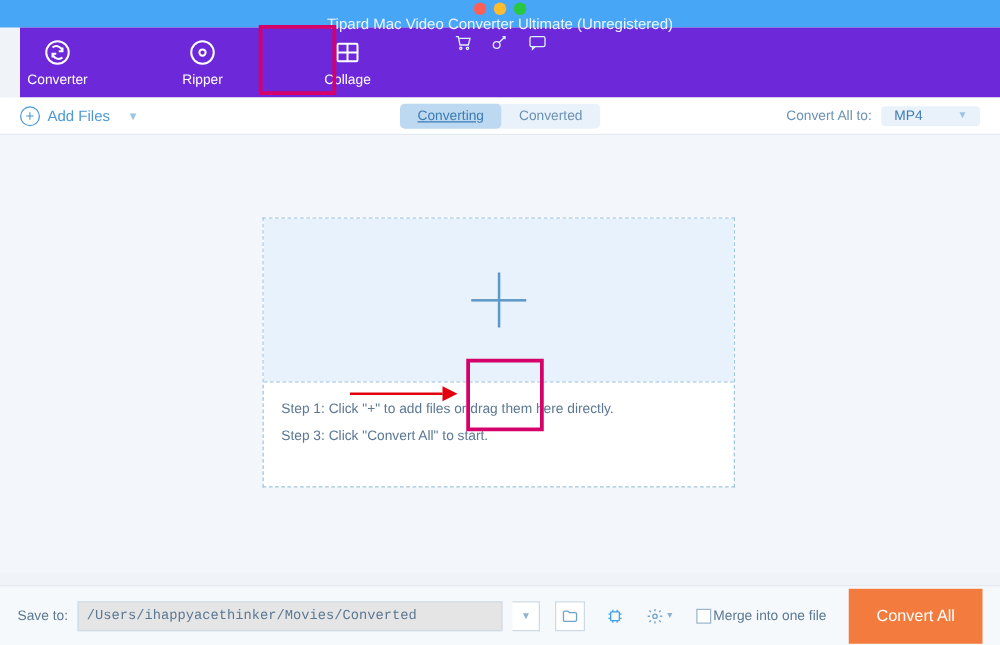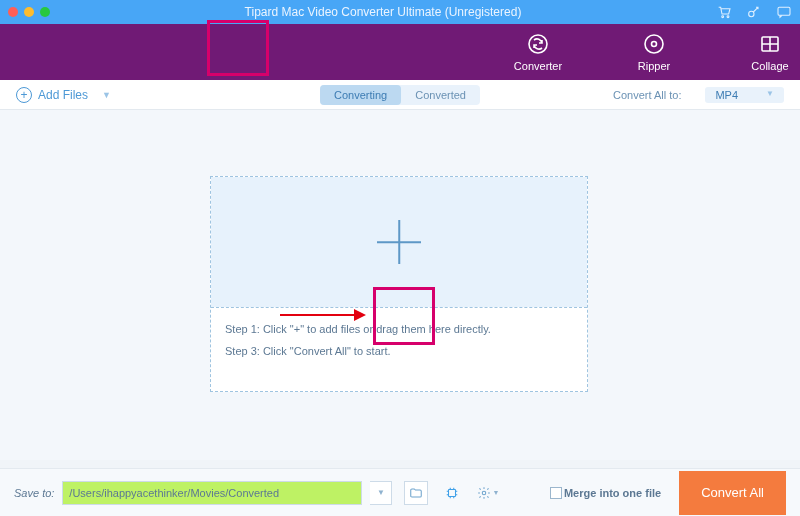--- a/index.html
+++ b/index.html
@@ -1,58 +1,58 @@
 <!DOCTYPE html>
 <html><head>
 <meta charset="utf-8">
 <style>
   * { box-sizing: border-box; margin: 0; padding: 0; font-family: -apple-system, "Helvetica Neue", Arial, sans-serif; }
   body { width: 800px; height: 516px; background: #f0f4f8; overflow: hidden; }
-  .titlebar { height: 22px; background: #48a6f6; display: flex; align-items: center; padding: 12px 8px; color: #fff; }
+  .titlebar { height: 22px; background: #48a6f6; display: flex; align-items: center; padding: 2px 8px; color: #fff; flex-direction: column; }
   .traffic { display: flex; gap: 6px; }
   .dot { width: 10px; height: 10px; border-radius: 50%; }
   .dot.red { background: #ff5f57; } .dot.yellow { background: #febc2e; } .dot.green { background: #28c840; }
   .title { flex: 1; text-align: center; font-size: 12px; color: #eaf4ff; }
   .title-right { display: flex; gap: 14px; align-items: center; }
   .title-right svg { width: 16px; height: 16px; display:block; }
-  .navbar { height: 56px; background: #701a75; display: flex; justify-content: flex-end; gap: 56px; align-items: flex-start; padding-top: 4px; }
+  .navbar { height: 56px; background: #6d28d9; display: flex; justify-content: flex-start; gap: 56px; align-items: flex-start; padding-top: 4px; margin-left: 16px; }
   .nav-item { display: flex; flex-direction: column; align-items: center; gap: 4px; color: #fff; font-size: 11px; width: 60px; padding: 4px 0; cursor: pointer; }
   .nav-item svg { width: 24px; height: 24px; }
   .nav-item.active { position: relative; }
   .highlight-box { position: absolute; border: 3px solid #d6006b; pointer-events: none; }
   .nav-highlight { top: 20px; left: 207px; width: 62px; height: 56px; }
   .subbar { height: 30px; background: #fff; display: flex; align-items: center; padding: 0 16px; border-bottom: 1px solid #e3e9ef; position: relative; }
   .add-files { display: flex; align-items: center; gap: 6px; color: #4d99d6; font-size: 12px; cursor: pointer; }
   .add-files .plus { width: 16px; height: 16px; border: 1.5px solid #4d99d6; border-radius: 50%; display: flex; align-items: center; justify-content: center; font-size: 12px; line-height: 1; }
   .add-files .chev { margin-left: 8px; color: #9bc4e6; font-size: 9px; }
   .segmented { position: absolute; left: 50%; transform: translateX(-50%); display: flex; background: #e9f2fb; border-radius: 4px; height: 20px; }
   .seg-btn { font-size: 11px; color: #6b92b4; padding: 0 14px; display: flex; align-items: center; cursor: pointer; border-radius: 4px; }
-  .seg-btn.active { background: #bcd9f1; color: #3d7cb3; }
-  .convert-to { margin-left: auto; display: flex; align-items: center; gap: 24px; font-size: 11px; color: #6b92b4; }
+  .seg-btn.active { background: #bcd9f1; color: #3d7cb3; text-decoration: underline; }
+  .convert-to { margin-left: auto; display: flex; align-items: center; gap: 8px; font-size: 11px; color: #6b92b4; }
   .format-combo { background: #e9f2fb; border-radius: 3px; padding: 2px 10px; display: flex; align-items: flex-start; gap: 28px; color: #3d7cb3; font-size: 11px; cursor: pointer; }
   .format-combo .tri { color: #9bc4e6; font-size: 8px; }
   .canvas { position: relative; height: 350px; background: #f3f7fb; }
   .drop-outer { position: absolute; top: 66px; left: 210px; width: 378px; height: 216px; border: 1.5px dashed #9fc4e0; background: #fff; }
   .drop-top { height: 130px; background: #e7f2fc; display: flex; align-items: center; justify-content: center; position: relative; }
   .big-plus { width: 44px; height: 44px; position: relative; }
   .big-plus::before, .big-plus::after { content: ""; position: absolute; background: #5e98c6; }
   .big-plus::before { left: 50%; top: 0; width: 1.5px; height: 100%; transform: translateX(-50%); }
   .big-plus::after { top: 50%; left: 0; height: 1.5px; width: 100%; transform: translateY(-50%); }
   .plus-highlight { top: 287px; left: 373px; width: 62px; height: 58px; }
   .arrow { position: absolute; top: 312px; left: 280px; width: 86px; height: 6px; pointer-events:none; }
   .arrow-line { position: absolute; top: 2px; left: 0; right: 12px; height: 2px; background: #e3000f; }
   .arrow-head { position: absolute; right: 0; top: -3px; width: 0; height: 0; border-left: 12px solid #e3000f; border-top: 6px solid transparent; border-bottom: 6px solid transparent; }
   .steps { padding: 10px 14px; font-size: 11px; color: #5c7893; line-height: 2; border-top: 1px dashed #9fc4e0; }
   .footbar { position: absolute; bottom: 0; left: 0; right: 0; height: 48px; background: #f6f9fc; border-top: 1px solid #e3e9ef; display: flex; align-items: center; padding: 0 14px; gap: 8px; }
-  .save-label { font-size: 11px; color: #5c7893; font-style: italic; }
-  .path-input { width: 300px; height: 24px; border: 1px solid #cddbe8; background: #bef264; font-size: 11px; color: #5c7893; padding: 0 6px; }
+  .save-label { font-size: 11px; color: #5c7893; }
+  .path-input { width: 340px; height: 24px; border: 1px solid #cddbe8; background: #e5e5e5; font-size: 11px; color: #5c7893; padding: 0 6px; font-family: Liberation Mono, monospace; }
   .combo-btn { height: 24px; width: 22px; border: 1px solid #cddbe8; border-left: none; background: #fff; color: #8fb2cf; font-size: 8px; display: flex; align-items: center; justify-content: center; cursor: pointer; }
   .icon-btn { width: 24px; height: 24px; border: 1px solid #cddbe8; background: #fff; display: flex; align-items: center; justify-content: center; margin-left: 4px; cursor: pointer; }
   .icon-btn svg { width: 14px; height: 14px; }
-  .merge { margin-left: auto; display: flex; align-items: center; gap: 2px; font-size: 11px; color: #5c7893; cursor: pointer; font-weight: bold; }
+  .merge { margin-left: auto; display: flex; align-items: center; gap: 2px; font-size: 11px; color: #5c7893; cursor: pointer; }
   .merge .cb { width: 12px; height: 12px; border: 1px solid #9bb6cd; background: #fff; }
   .convert-all { margin-left: 10px; height: 44px; padding: 0 22px; background: #f47b3e; color: #fff; font-size: 13px; border: none; cursor: pointer; }
 </style>
 </head>
 <body>
 
 <div class="titlebar">
   <div class="traffic">
     <div class="dot red"></div>
     <div class="dot yellow"></div>

